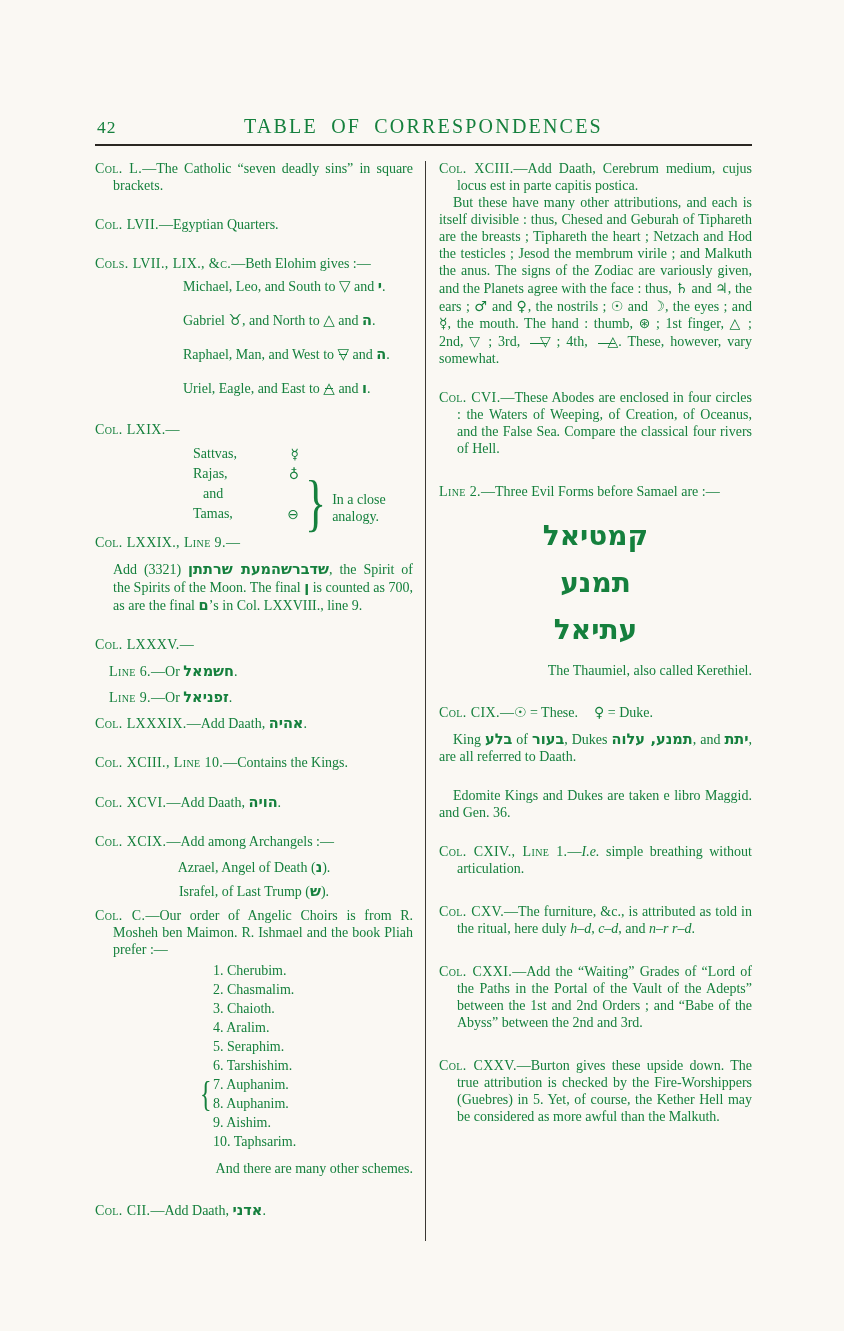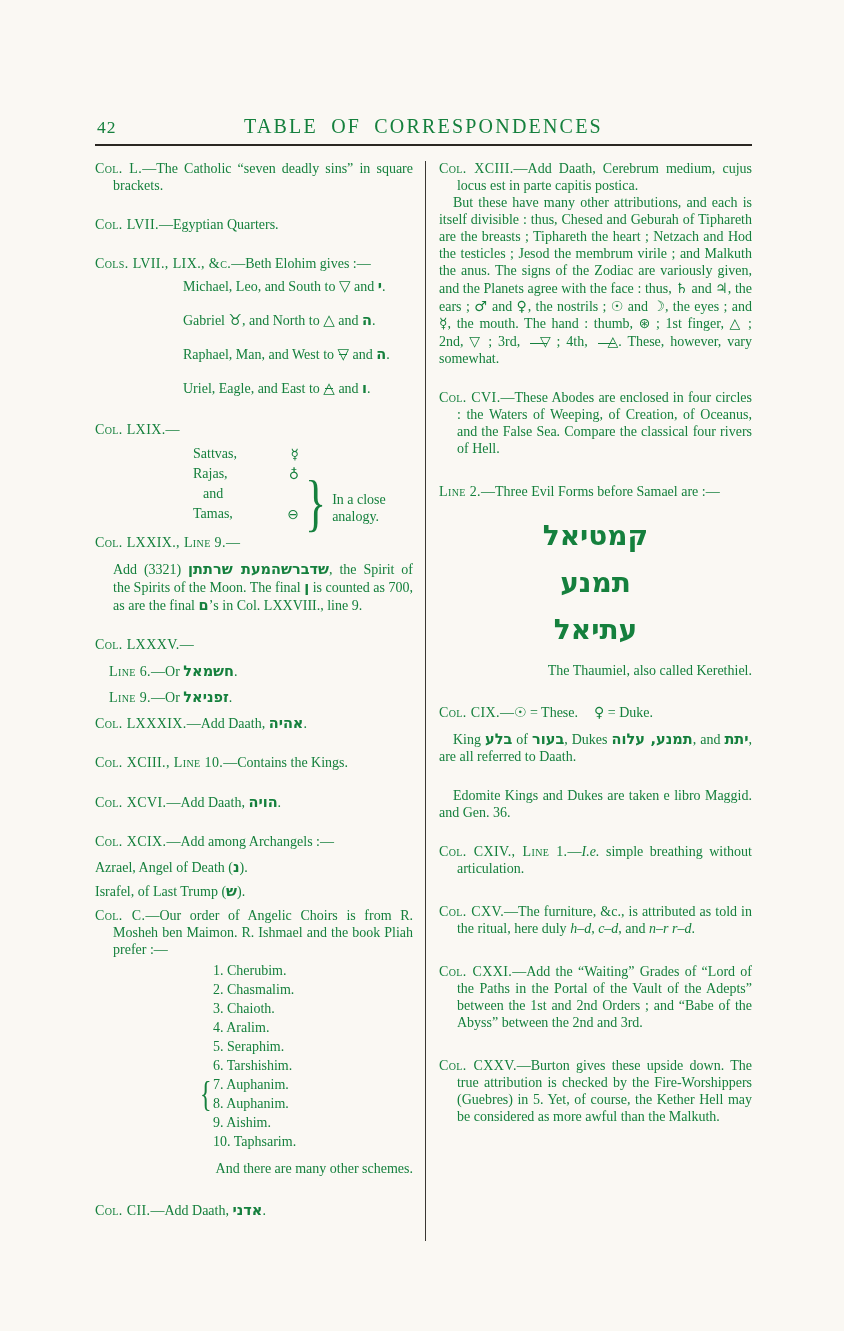--- a/index.html
+++ b/index.html
@@ -39,21 +39,21 @@
   .beth .sym{font-size:15px;}
   .gunas{display:flex;align-items:flex-end;margin:2px 0 9px 98px;}
   .gunas-rows .grow{display:flex;justify-content:space-between;width:106px;margin-bottom:3px;}
   .grow .gname{white-space:nowrap;}
   .grow.androw{padding-left:10px;box-sizing:border-box;}
   .gunas-brace{font-size:44px;line-height:1;transform:scaleY(1.45);margin:0 2px 0 6px;font-weight:300;}
   .gunas-note{width:88px;margin-left:4px;}
   .label-line{margin:0 0 9px 0;}
   .sub-para{margin:0 0 22px 0;padding-left:18px;text-align:justify;}
   .sub-line{margin:0 0 8px 14px;}
-  .center-line{margin:0 0 7px 0;}
+  .center-line{text-align:center;margin:0 0 7px 0;}
   .choirs{margin:4px 0 8px 118px;}
   .choirs p{margin:0 0 2px 0;}
   .choir-group{position:relative;}
   .choir-brace{position:absolute;left:-13px;top:-1px;font-size:24px;line-height:1;transform:scaleY(1.5);transform-origin:top;}
   .footnote{text-align:right;margin:10px 0 24px 0;}
   .forms{text-align:center;margin:18px 0 16px 0;}
   .forms p{margin:0 0 13px 0;}
   .jpara{margin:0 0 22px 0;text-indent:14px;text-align:justify;}
   .gap{margin-left:16px;}
 </style>

